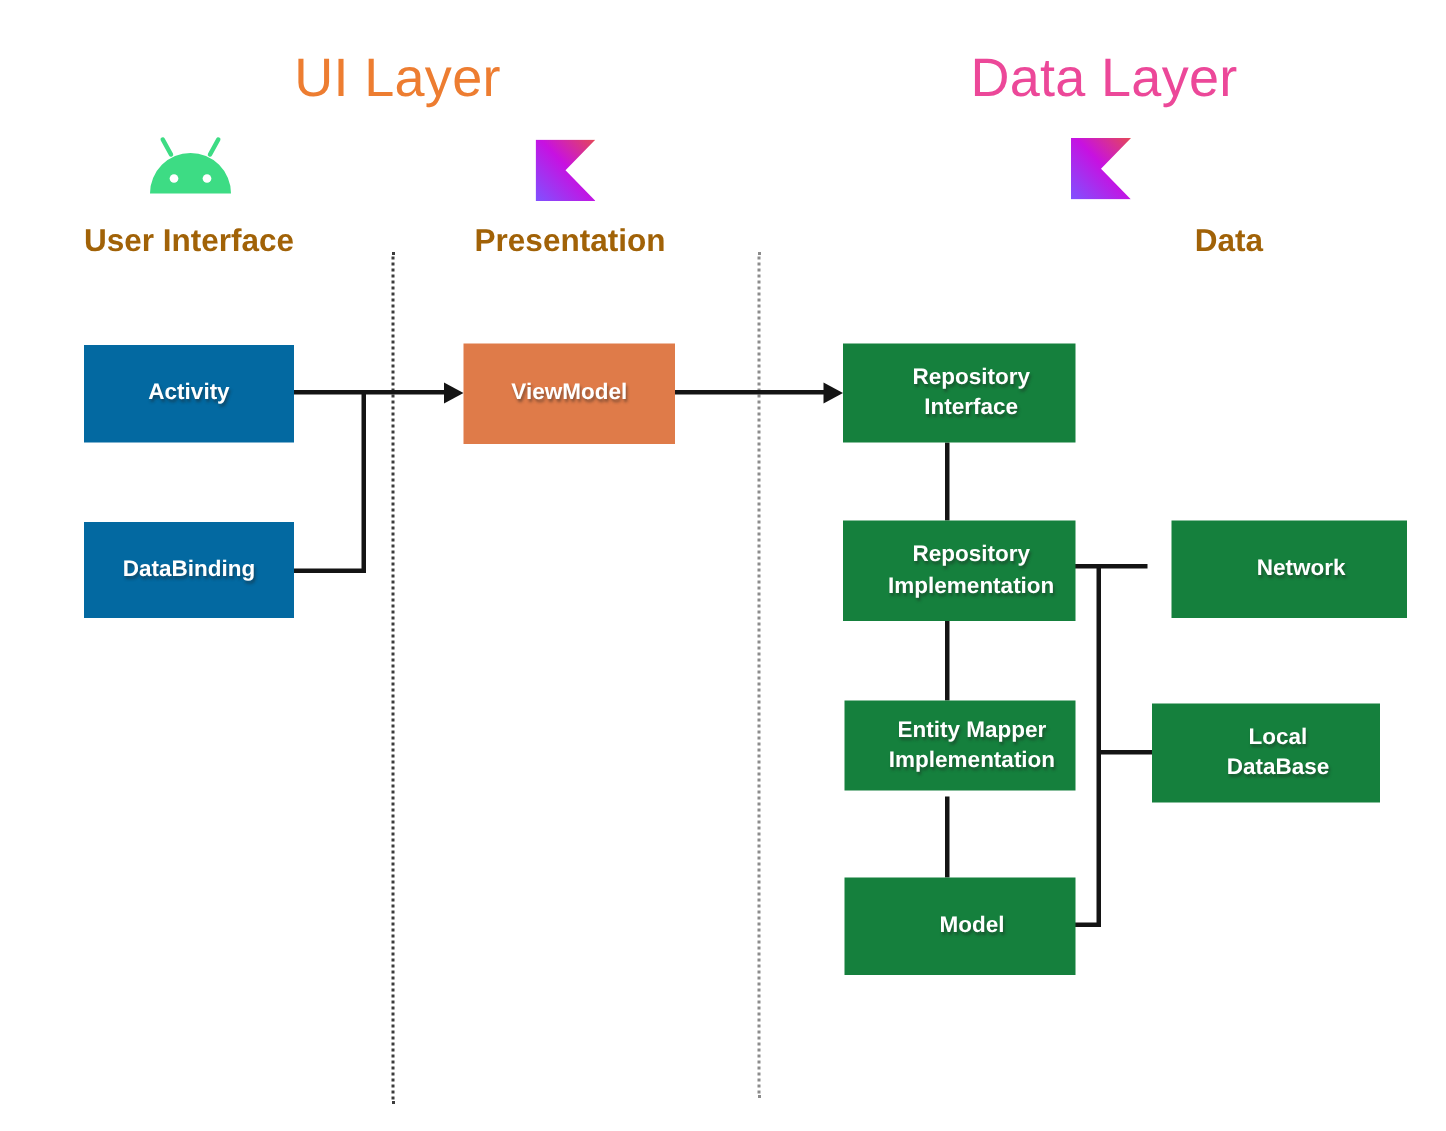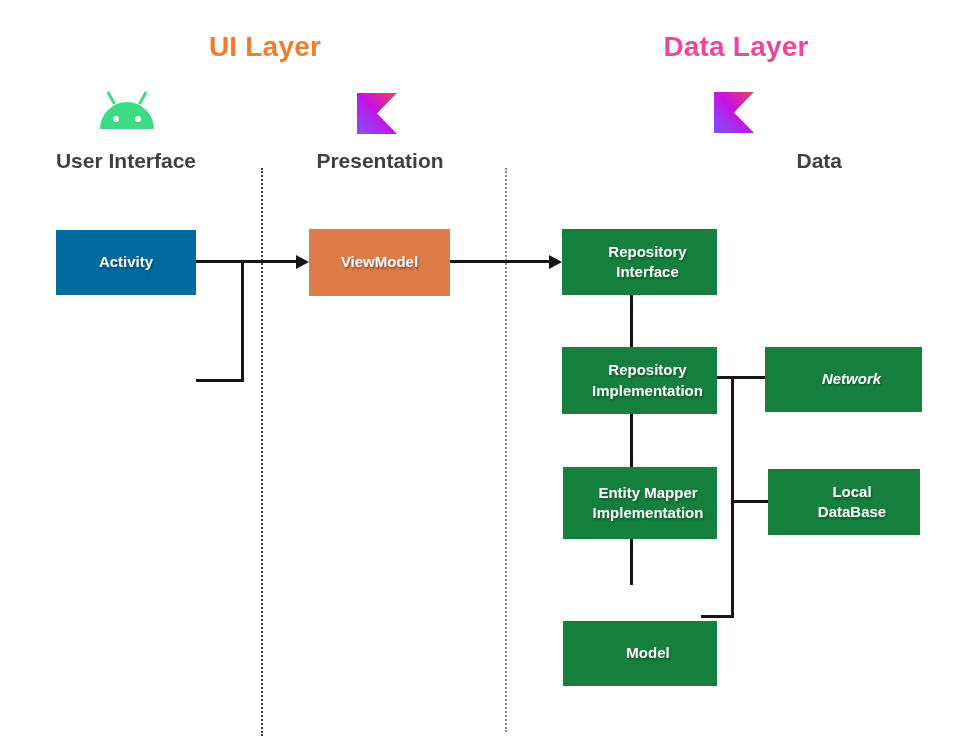--- a/index.html
+++ b/index.html
@@ -2,27 +2,27 @@
 <html><head>
 <meta charset="utf-8">
 <style>
   html,body{margin:0;padding:0;background:#ffffff;}
   .canvas{
     position:relative;width:964px;height:754px;background:#ffffff;overflow:hidden;
     font-family:"Liberation Sans", sans-serif;
   }
   .layer-title{
     position:absolute;width:220px;text-align:center;
-    font-size:28px;font-weight:bold;letter-spacing:.2px;
+    font-size:36px;font-weight:normal;letter-spacing:.2px;
   }
   .layer-title.ui{left:155px;top:31px;color:#ED7D31;}
   .layer-title.data{left:626px;top:31px;color:#ec4899;}
   .col-label{
     position:absolute;width:220px;text-align:center;top:149px;
-    font-size:21px;font-weight:bold;color:#404040;
+    font-size:21px;font-weight:bold;color:#a16207;
   }
   .col-label.c1{left:16px;}
   .col-label.c2{left:270px;}
   .col-label.c3{left:622px;text-align:right;}
   .sep{position:absolute;top:168px;width:0;}
   .sep.s1{left:261px;height:568px;border-left:2px dotted #3c3c3c;}
   .sep.s2{left:505px;height:564px;border-left:2px dotted #8c8c8c;}
   .icon-box{position:absolute;}
   .kotlin{
     width:40px;height:41px;
@@ -83,25 +83,26 @@
   <div class="ln" style="left:630px;top:295px;width:3px;height:52px;"></div>
   <div class="ln" style="left:630px;top:414px;width:3px;height:53px;"></div>
   <div class="ln" style="left:630px;top:531px;width:3px;height:54px;"></div>
 
   <div class="ln" style="left:701px;top:376px;width:64px;height:3px;"></div>
   <div class="ln" style="left:731px;top:376px;width:3px;height:242px;"></div>
   <div class="ln" style="left:733px;top:500px;width:35px;height:3px;"></div>
   <div class="ln" style="left:701px;top:615px;width:32px;height:3px;"></div>
 
   <div class="node green" style="left:56px;top:230px;width:140px;height:65px;">Activity</div>
+  <div class="node green" style="left:56px;top:348px;width:140px;height:64px;">DataBinding</div>
   <div class="node orange" style="left:309px;top:229px;width:141px;height:67px;">ViewModel</div>
   <div class="node purple" style="left:562px;top:229px;width:139px;height:66px;">Repository
 Interface</div>
   <div class="node purple" style="left:562px;top:347px;width:139px;height:67px;">Repository
 Implementation</div>
-  <div class="node purple" style="left:563px;top:467px;width:138px;height:72px;">Entity Mapper
+  <div class="node purple" style="left:563px;top:467px;width:138px;height:60px;">Entity Mapper
 Implementation</div>
-  <div class="node purple" style="left:563px;top:585px;width:138px;height:65px;margin-top:36px;">Model</div>
-  <div class="node purple" style="left:765px;top:347px;width:141px;height:65px;font-style:italic;">Network</div>
+  <div class="node purple" style="left:563px;top:585px;width:138px;height:65px;">Model</div>
+  <div class="node purple" style="left:781px;top:347px;width:141px;height:65px;">Network</div>
   <div class="node purple" style="left:768px;top:469px;width:136px;height:66px;">Local
 DataBase</div>
 
 </div>
 
 </body></html>

